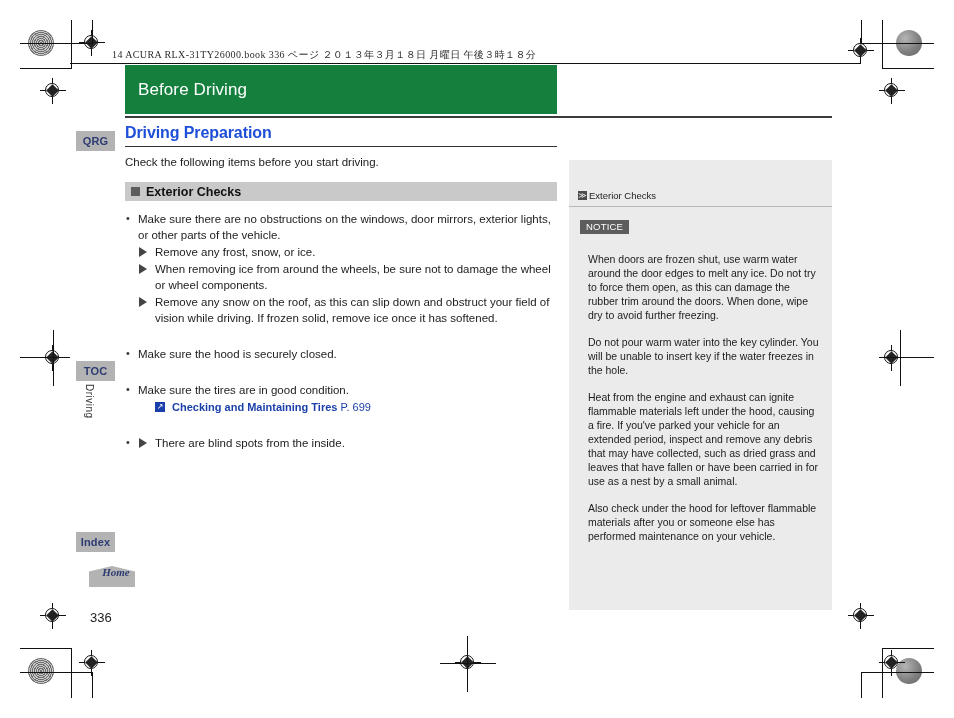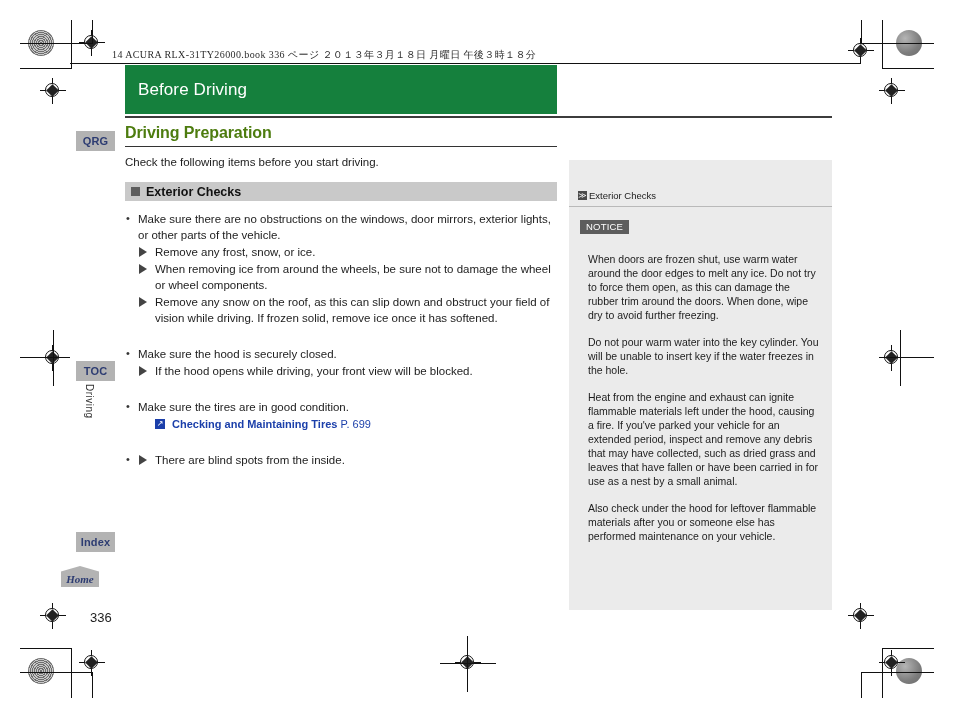--- a/index.html
+++ b/index.html
@@ -142,50 +142,51 @@
     left: 84px;
     top: 384px;
     font-size: 10px;
     color: #333;
     writing-mode: vertical-rl;
     letter-spacing: 0.5px;
   }
 
   .home-btn {
     position: absolute;
-    left: 61px;
+    left: 89px;
     top: 566px;
     width: 38px;
     height: 21px;
     background: #b3b3b3;
     clip-path: polygon(50% 0%, 100% 26%, 100% 100%, 0% 100%, 0% 26%);
     display: flex;
-    align-items: flex-end;
+    align-items: flex-start;
     justify-content: center;
+    padding-left: 8px;
   }
   .home-btn span {
     font-family: "Liberation Serif", serif;
     font-style: italic;
     font-weight: bold;
     font-size: 11px;
     color: #2d3c72;
     padding-bottom: 2px;
   }
 
   
   .main-col {
     position: absolute;
     left: 125px;
     top: 124px;
     width: 432px;
   }
   .section-title {
     font-size: 16px;
     font-weight: bold;
-    color: #4d7c0f;
+    color: #1d4ed8;
     letter-spacing: -0.1px;
     margin: 0;
   }
   .section-rule {
     width: 432px;
     height: 1px;
     background: #333;
     margin-top: 4px;
   }
   .lead {
@@ -499,24 +500,20 @@
         <span>When removing ice from around the wheels, be sure not to damage the wheel or wheel components.</span>
       </div>
       <div class="subitem">
         <span class="arrow"></span>
         <span>Remove any snow on the roof, as this can slip down and obstruct your field of vision while driving. If frozen solid, remove ice once it has softened.</span>
       </div>
     </li>
 
     <li class="spaced">
       <span>Make sure the hood is securely closed.</span>
-      <div class="subitem">
-        <span class="arrow"></span>
-        <span>If the hood opens while driving, your front view will be blocked.</span>
-      </div>
     </li>
 
     <li class="spaced">
       <span>Make sure the tires are in good condition.</span>
       <div class="linkline">
         <span class="lnkicon">↗</span>
         <span class="lnktext">Checking and Maintaining Tires</span>
         <span class="lnkpage">P. 699</span>
       </div>
     </li>

